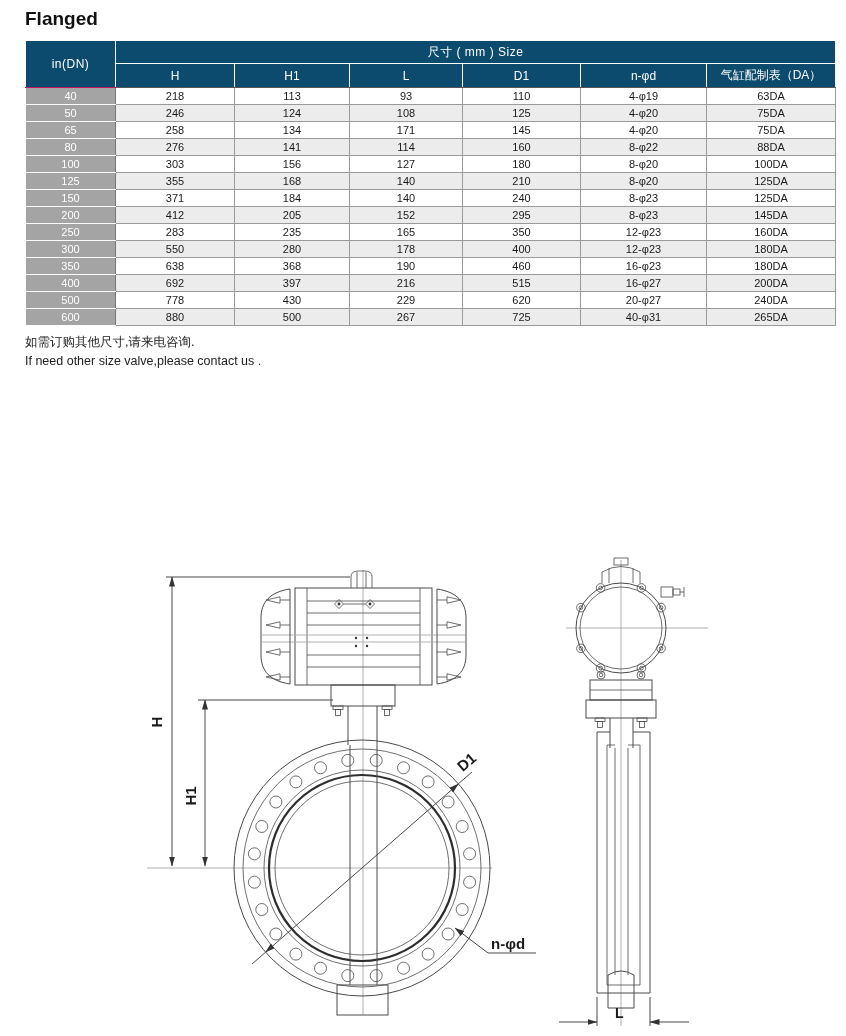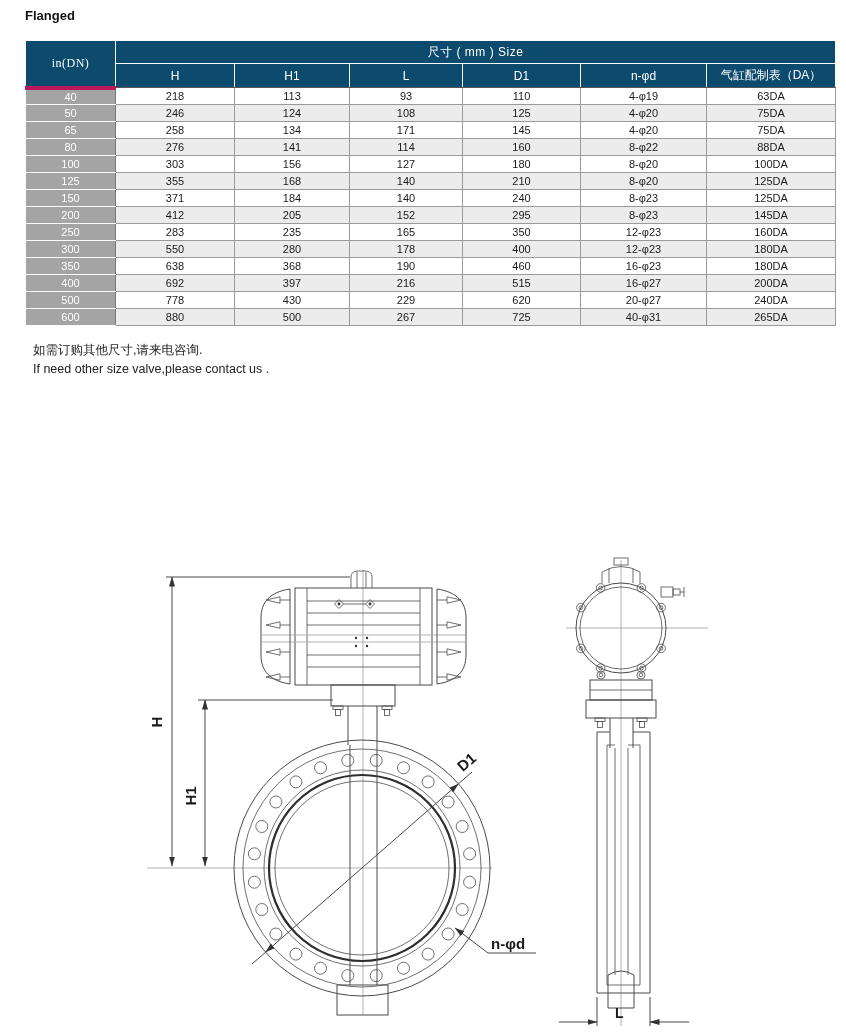--- a/index.html
+++ b/index.html
@@ -1,33 +1,33 @@
 <!DOCTYPE html>
 <html><head>
 <meta charset="utf-8">
 <style>
   html,body{margin:0;padding:0;background:#fff;}
   .page{position:relative;width:846px;height:1036px;background:#ffffff;overflow:hidden;
         font-family:"Liberation Sans","DejaVu Sans",sans-serif;}
-  .page-title{position:absolute;left:25px;top:8px;margin:0;font-size:13px;font-weight:bold;color:#111;}
+  .page-title{position:absolute;left:25px;top:8px;margin:0;font-size:19px;font-weight:bold;color:#111;}
 
   table.size{position:absolute;left:25px;top:40px;width:810px;border-collapse:collapse;
              table-layout:fixed;font-size:11px;color:#1a1a1a;border:1px solid #555;}
   table.size th,table.size td{padding:0;text-align:center;vertical-align:middle;}
   thead th{background:#0c4a6e;color:#fff;font-weight:normal;border:1px solid #fbfbfb;}
   thead tr.group th{height:22px;font-size:12px;letter-spacing:.5px;}
   thead tr.cols  th{height:23px;font-size:12px;border-bottom:1px solid #555;}
-  th.corner{font-size:14px;border-bottom:4px solid #be185d;font-family:Liberation Serif, serif;}
+  th.corner{font-size:14px;border-bottom:1px solid #be185d;}
   tbody tr{height:17px;border-radius:7px;}
   tbody td{border:1px solid #9a9a9a;background:#fff;}
   tbody tr:nth-child(even) td{background:#ececec;}
   tbody th{background:#a4a4a4;color:#fff;font-weight:normal;font-size:11px;
            border:1px solid #fbfbfb;border-right:1px solid #777;}
 
-  .note{position:absolute;left:25px;margin:8px;font-size:12.5px;color:#222;}
+  .note{position:absolute;left:25px;margin:0;font-size:12.5px;color:#222;}
   .note-zh{top:334px;}
   .note-en{top:354px;}
 
   svg.drawing{position:absolute;left:0;top:556px;}
   .ln{stroke:#4a4a4a;stroke-width:1;fill:none;}
   .thin{stroke:#4a4a4a;stroke-width:.8;fill:none;}
   .cl{stroke:#8f8f8f;stroke-width:.7;fill:none;}
   .rod{stroke:#a9a9a9;stroke-width:.9;fill:none;}
   .dim{stroke:#333;stroke-width:.9;fill:none;}
   .bore{stroke:#2e2e2e;stroke-width:2.2;fill:none;}

